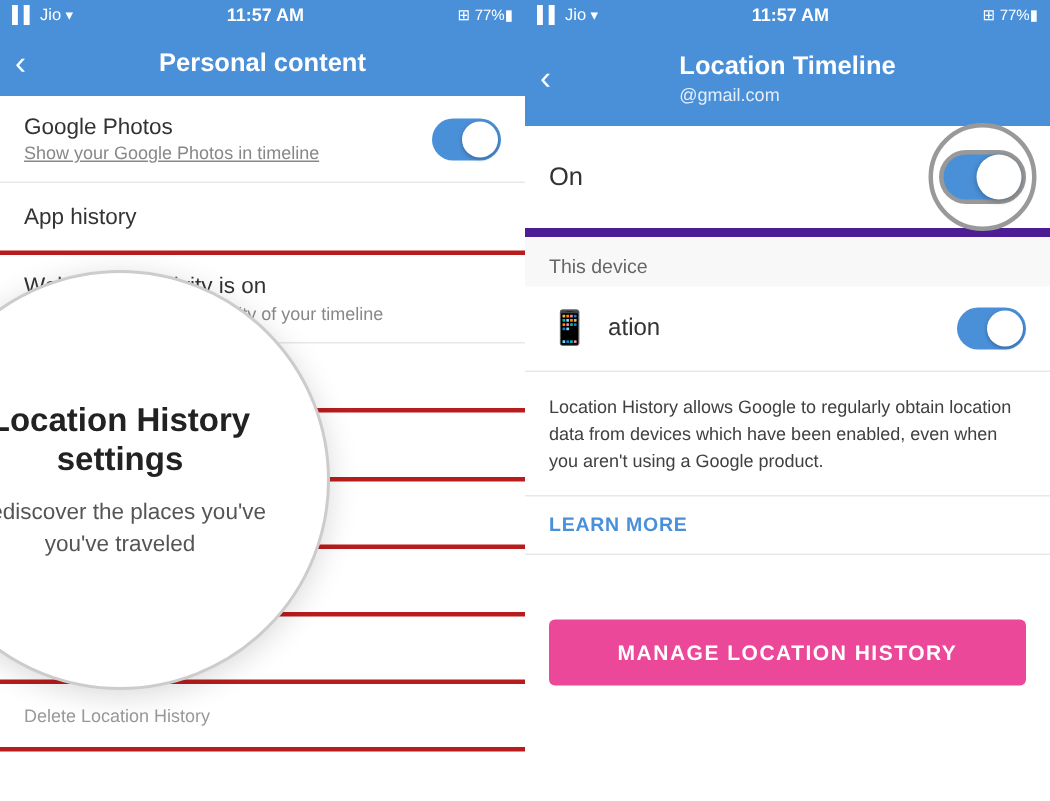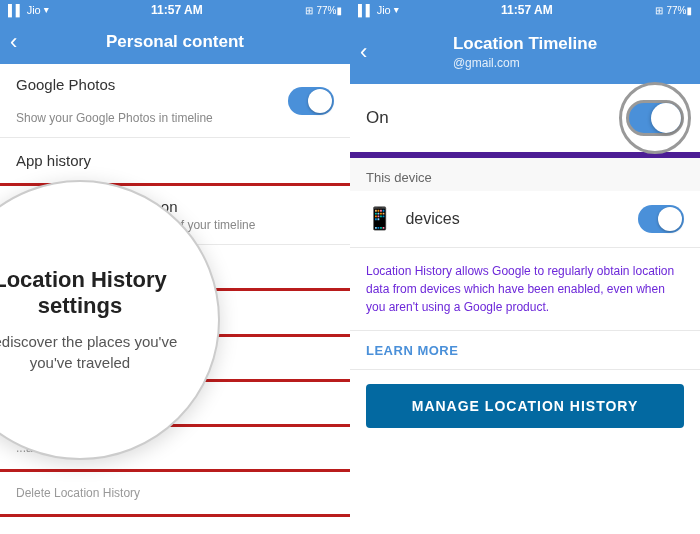--- a/index.html
+++ b/index.html
@@ -65,21 +65,21 @@
 
     .setting-item {
       padding: 12px 16px;
       border-bottom: 1px solid #e8e8e8;
       display: flex;
       align-items: center;
       justify-content: center;
     }
     .setting-item-text { flex: 1; }
     .setting-label { font-size: 15px; color: #333; font-weight: 400; }
-    .setting-sublabel { font-size: 12px; color: #888; margin-top: 18px; }
+    .setting-sublabel { font-size: 12px; color: #888; margin-top: 2px; text-decoration: underline; }
 
     .toggle {
       width: 46px;
       height: 28px;
       border-radius: 14px;
       background: #4a90d9;
       position: relative;
       flex-shrink: 0;
     }
     .toggle::after {
@@ -242,46 +242,47 @@
       justify-content: space-between;
       border-bottom: 1px solid #e8e8e8;
     }
     .device-left { display: flex; align-items: center; gap: 12px; }
     .phone-icon { font-size: 22px; color: #555; }
     .device-name { font-size: 16px; color: #333; }
 
     .info-text {
       padding: 14px 16px;
       font-size: 12px;
-      color: #6d28d9;
+      color: #404040;
       line-height: 1.5;
       border-bottom: 1px solid #e8e8e8;
     }
 
     .learn-more-row {
       padding: 10px 16px;
       border-bottom: 1px solid #e8e8e8;
     }
     .learn-more-link { font-size: 13px; color: #4a90d9; font-weight: 600; letter-spacing: 0.5px; }
 
     .manage-btn-row {
       padding: 14px 16px;
     }
     .manage-btn {
       width: 100%;
-      background: #0369a1;
+      background: #ec4899;
       color: white;
       border: none;
       border-radius: 4px;
       padding: 14px;
       font-size: 14px;
       font-weight: 700;
       letter-spacing: 1px;
       cursor: pointer;
       text-transform: uppercase;
+      margin-top: 29px;
     }
   </style>
 </head>
 <body>
 
 <div class="left-panel">
 
   <div class="status-bar">
     <div class="status-left">
       <span style="font-size:11px;">▌▌ Jio</span>
@@ -363,21 +364,21 @@
       <div class="toggle-large"></div>
       <div class="toggle-large-circle-border"></div>
     </div>
   </div>
 
   <div class="this-device-header">This device</div>
 
   <div class="device-row">
     <div class="device-left">
       <span class="phone-icon">📱</span>
-      <span class="device-name">devices</span>
+      <span class="device-name">ation</span>
     </div>
     <div class="toggle"></div>
   </div>
 
   <div class="info-text">Location History allows Google to regularly obtain location data from devices which have been enabled, even when you aren't using a Google product.</div>
 
   <div class="learn-more-row">
     <span class="learn-more-link">LEARN MORE</span>
   </div>
 

